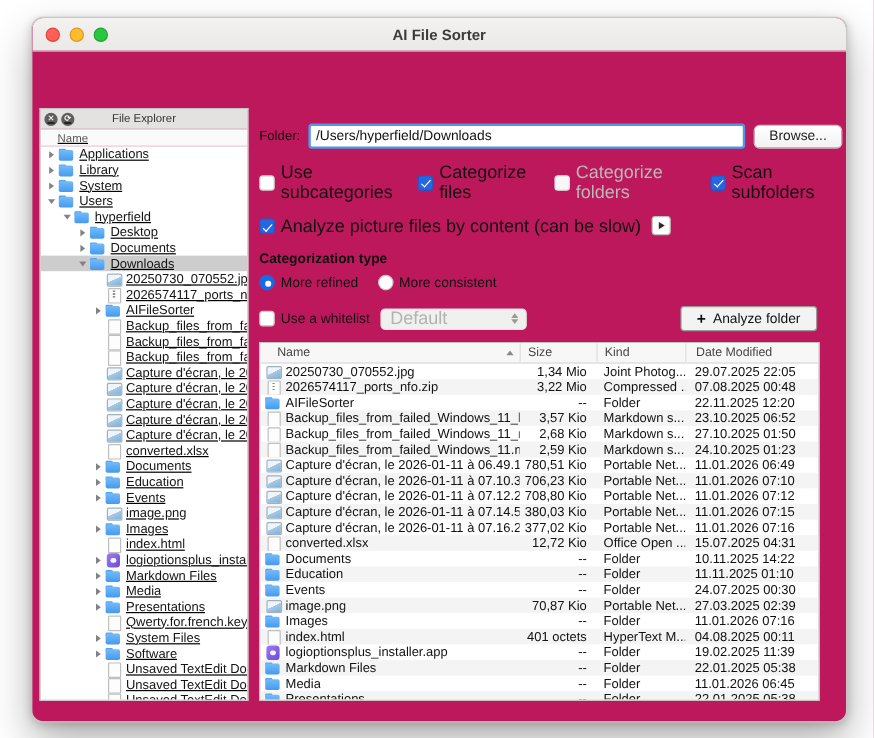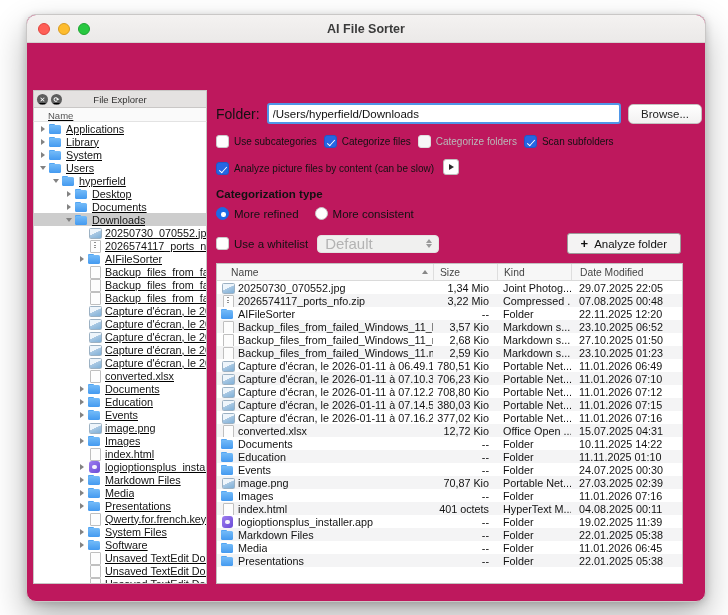--- a/index.html
+++ b/index.html
@@ -33,24 +33,24 @@
   .fic.folder::after { content:""; position:absolute; left:1px; top:3px; width:12px; height:8.5px; background:linear-gradient(#74bbf8,#449af0); border-radius:1.5px; }
   .fic.image::after { content:""; position:absolute; left:2px; top:2px; width:11px; height:9px; border-radius:1.5px; border:1px solid #9cb1c3; background:linear-gradient(155deg,#eef5fb 45%,#a9c8e3 46%,#7fb0d8); }
   .fic.doc::after { content:""; position:absolute; left:3px; top:1px; width:9px; height:11px; background:#fdfdfd; border:1px solid #bfbfbf; border-radius:1px; }
   .fic.zip::after { content:""; position:absolute; left:3px; top:1px; width:9px; height:11px; background:#fdfdfd; border:1px solid #bfbfbf; border-radius:1px; }
   .fic.zip::before { content:""; position:absolute; left:7px; top:2.5px; width:1.5px; height:6px; z-index:1; background:repeating-linear-gradient(#8f8f8f 0 1px,transparent 1px 2.5px); }
   .fic.app::after { content:""; position:absolute; left:1.5px; top:1px; width:11.5px; height:11.5px; border-radius:3px; background:linear-gradient(135deg,#9d7cf0,#6a4cd6); }
   .fic.app::before { content:""; position:absolute; left:5px; top:4.5px; width:4.5px; height:4.5px; border-radius:50%; background:#fff; opacity:.92; z-index:1; }
   
   .main { flex:1; display:flex; flex-direction:column; padding:13px 3px 0 9px; min-width:0; }
   .folder-row { display:flex; align-items:center; gap:7px; flex:none; }
-  .flabel { font-size:14px; color:#111; flex:none; }
+  .flabel { font-size:11px; color:#111; flex:none; }
   .folder-input { flex:1; height:21px; border:2px solid #4f97e8; border-radius:3px; background:#fff; font-size:11.5px; font-family:inherit; color:#111; padding:0 4px; outline:none; }
   .btn { height:20px; background:linear-gradient(#ffffff,#f2f1f1); border:1px solid #c4c2c1; border-radius:5px; font-size:11.5px; color:#222; padding:0 12px; flex:none; }
-  .cb-row { display:flex; align-items:flex-end; gap:7px; margin-top:11px; flex:none; font-size:10px; color:#111; }
+  .cb-row { display:flex; align-items:flex-start; gap:7px; margin-top:11px; flex:none; font-size:15px; color:#111; }
   .cb-item { display:flex; align-items:center; gap:5px; }
   .cb { width:13px; height:13px; border-radius:3px; background:#fff; border:1px solid #cbcbcb; position:relative; flex:none; }
   .cb.checked { background:#2566e3; border-color:#2058c8; }
   .cb.checked::after { content:""; position:absolute; left:4px; top:1.5px; width:3px; height:7px; border:solid #fff; border-width:0 1.6px 1.6px 0; transform:rotate(42deg); }
   .cb.disabled { background:#f7f7f7; border-color:#dedede; }
   .dim { color:#b9b9b9; }
   .discl-btn { width:16px; height:16px; border:1px solid #c0bfbe; border-radius:3px; background:#fff; display:flex; align-items:center; justify-content:center; flex:none; margin-left:2px; }
   .discl-btn::after { content:""; border-left:5px solid #2b2b2b; border-top:3.5px solid transparent; border-bottom:3.5px solid transparent; }
   .section-title { margin-top:13px; font-size:11.5px; font-weight:700; color:#111; flex:none; }
   .radio-row { display:flex; align-items:center; gap:16px; margin-top:7px; flex:none; font-size:11.5px; color:#111; }
@@ -420,21 +420,21 @@
               <div class="c-kind">Markdown s...</div>
               <div class="c-date">27.10.2025 01:50</div>
             </div>
             <div class="row">
               <div class="c-name">
                 <span class="fic doc"></span>
                 <span>Backup_files_from_failed_Windows_11.md</span>
               </div>
               <div class="c-size">2,59 Kio</div>
               <div class="c-kind">Markdown s...</div>
-              <div class="c-date">23.10.2025 01:23</div>
+              <div class="c-date">24.10.2025 01:23</div>
             </div>
             <div class="row">
               <div class="c-name">
                 <span class="fic image"></span>
                 <span>Capture d'écran, le 2026-01-11 à 06.49.19.png</span>
               </div>
               <div class="c-size">780,51 Kio</div>
               <div class="c-kind">Portable Net...</div>
               <div class="c-date">11.01.2026 06:49</div>
             </div>

